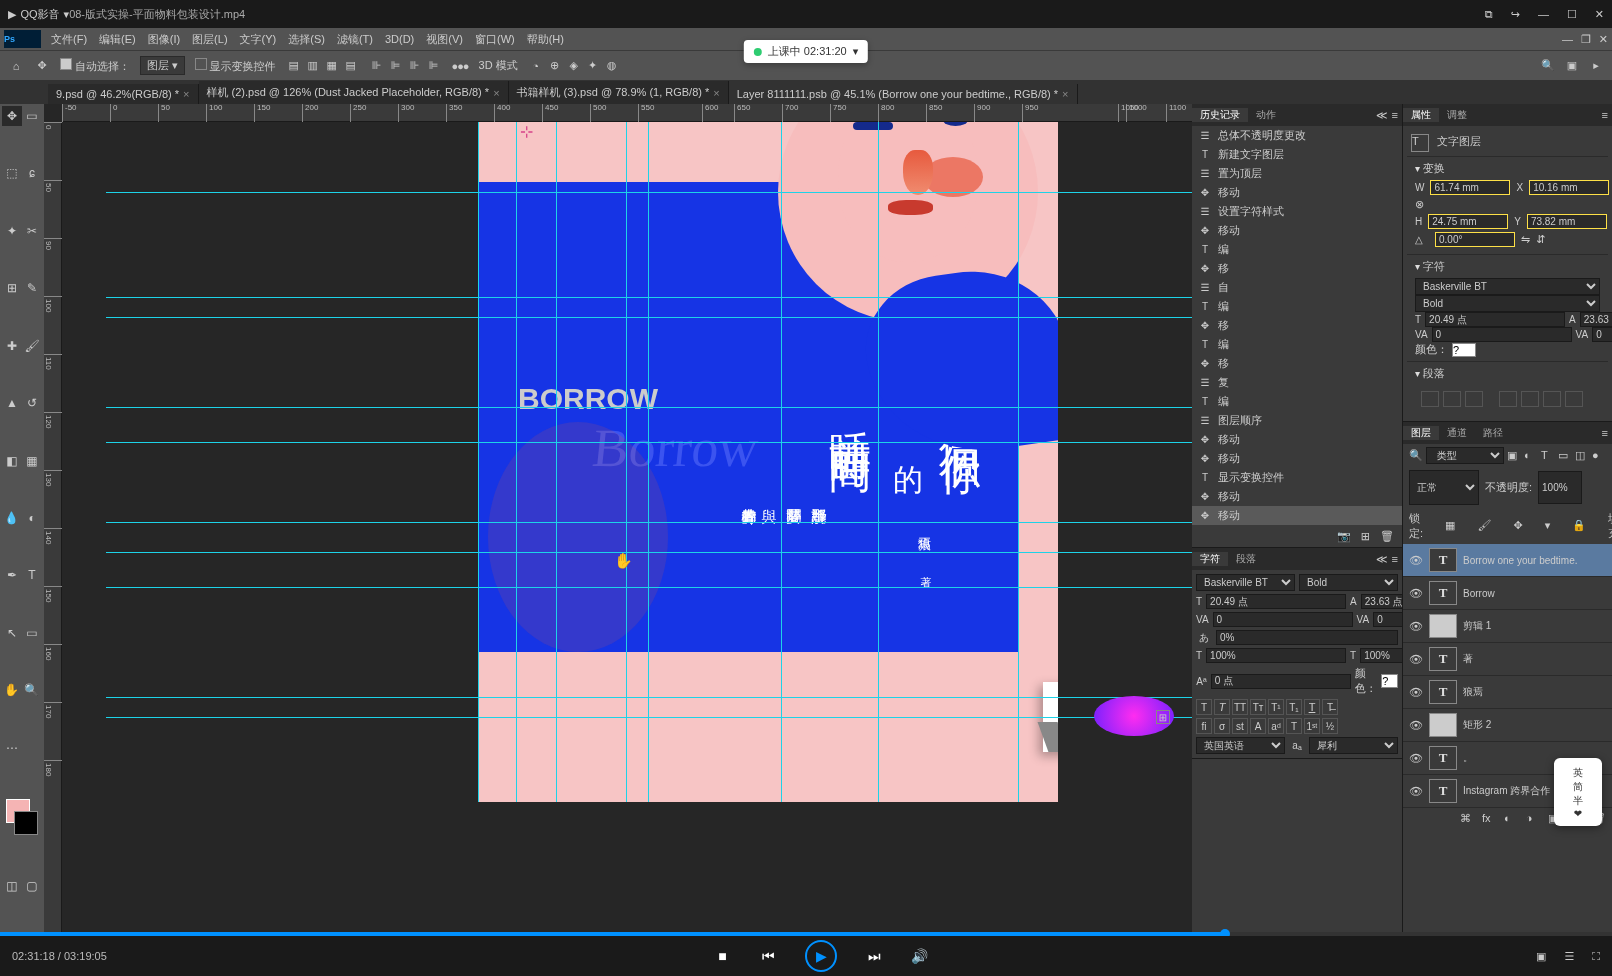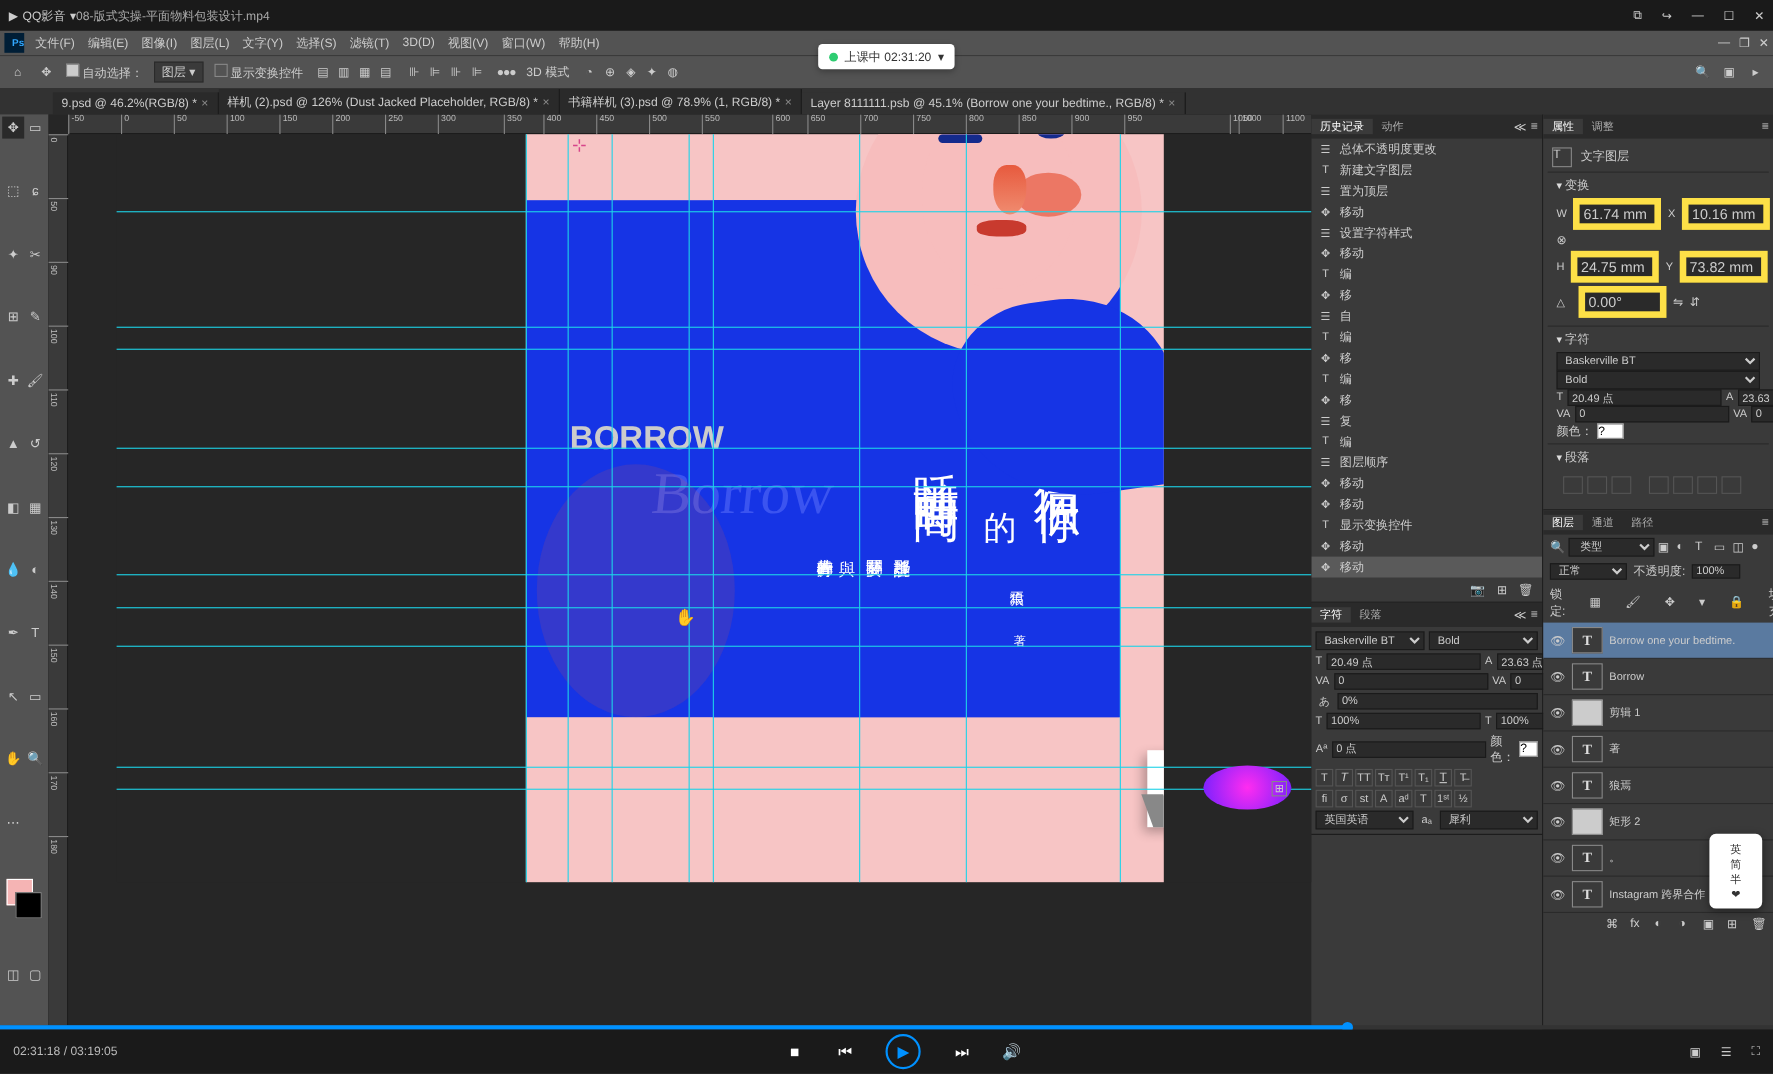--- a/index.html
+++ b/index.html
@@ -6,21 +6,21 @@
 body{background:#323232;width:1612px;height:976px;overflow:hidden;position:relative}
 .titlebar{height:28px;background:#1a1a1a;display:flex;align-items:center;padding:0 8px}
 .titlebar-app{display:flex;align-items:center;gap:4px}
 .titlebar-center{flex:1;text-align:left;color:#aaa}
 .titlebar-right{display:flex;gap:18px;align-items:center}
 .titlebar-right span{cursor:pointer;color:#ccc}
 .lesson-bar{position:absolute;top:40px;left:50%;transform:translateX(-50%);background:#fff;border-radius:4px;padding:4px 10px;display:flex;align-items:center;gap:6px;box-shadow:0 2px 6px rgba(0,0,0,.3);z-index:100}
 .lesson-dot{width:8px;height:8px;border-radius:50%;background:#2ecc71}
 .lesson-bar span{color:#333}
 .menubar{height:22px;background:#535353;display:flex;align-items:center;padding:0 4px;gap:0}
-.menubar .ps-icon{width:18px;height:18px;background:#001e36;display:flex;align-items:center;justify-content:flex-end;margin-right:4px}
+.menubar .ps-icon{width:37px;height:18px;background:#001e36;display:flex;align-items:center;justify-content:flex-start;margin-right:4px}
 .menubar .ps-icon span{color:#31a8ff;font-size:9px;font-weight:bold}
 .menubar .mi{padding:0 6px;cursor:pointer}
 .menubar-right{margin-left:auto;display:flex;gap:8px}
 .optbar{height:30px;background:#535353;border-top:1px solid #3a3a3a;display:flex;align-items:center;padding:0 8px;gap:10px}
 .optbar .ic{width:16px;height:16px;display:flex;align-items:center;justify-content:center}
 .optbar .sel{background:#3a3a3a;padding:1px 6px;border:1px solid #2a2a2a}
 .optbar .chk{width:12px;height:12px;border:1px solid #888;display:inline-block;margin-right:3px}
 .optbar .chk.on{background:#ccc}
 .optbar .grp{display:flex;gap:3px}
 .optbar .dots{letter-spacing:-1px}
@@ -94,27 +94,27 @@
 .char-btns .b{width:16px;height:16px;border:1px solid #555;font-size:10px;display:flex;align-items:center;justify-content:center}
 .para-body{padding:6px;display:flex;gap:4px}
 .para-body .b{width:18px;height:16px;border:1px solid #555}
 .prop-body{padding:4px}
 .prop-head{display:flex;gap:8px;padding:4px}
 .prop-head .pi{width:18px;height:18px;border:1px solid #888}
 .sect{border-top:1px solid #2a2a2a;padding:4px 8px}
 .sect-title{font-size:10px;color:#ddd;display:block;margin-bottom:4px}
 .prop-row{display:flex;align-items:center;gap:6px;margin-bottom:3px}
 .prop-row .lb{width:14px;font-size:10px}
-.prop-row input{background:#2a2a2a;border:6px solid #fde047;color:#ccc;font-size:13px;padding:1px 3px;width:80px}
+.prop-row input{background:#2a2a2a;border:1px solid #fde047;color:#ccc;font-size:10px;padding:1px 3px;width:80px}
 .layers-body{display:flex;flex-direction:column}
 .layers-filt{display:flex;gap:3px;padding:3px 6px;align-items:center}
 .layers-filt select{background:#2a2a2a;border:1px solid #1a1a1a;color:#ccc;font-size:10px;padding:1px 6px;flex:1}
 .layers-filt .ic{width:14px;height:14px}
 .layers-blend{display:flex;gap:6px;padding:3px 6px;align-items:center}
-.layers-blend select,.layers-blend input{background:#2a2a2a;border:1px solid #1a1a1a;color:#ccc;font-size:10px;padding:0 3px}
+.layers-blend select,.layers-blend input{background:#2a2a2a;border:1px solid #1a1a1a;color:#ccc;font-size:10px;padding:10px 3px}
 .layers-lock{display:flex;gap:22px;padding:3px 6px;align-items:center;font-size:10px}
 .layers-lock .ic{width:14px;height:14px}
 .layer{display:flex;align-items:center;gap:6px;padding:4px 6px;border-bottom:1px solid #2a2a2a}
 .layer.sel{background:#5a7aa0}
 .layer .vis{width:14px;color:#ccc;cursor:pointer}
 .layer .thumb{width:28px;height:24px;background:#ccc;border:1px solid #888;display:flex;align-items:center;justify-content:center;font-size:13px}
 .layer .thumb.T{background:#3a3a3a;color:#ddd;font-family:serif;font-weight:bold}
 .layer .nm{font-size:10px}
 .layers-foot{display:flex;justify-content:flex-end;gap:8px;padding:4px 6px;margin-top:auto}
 .layers-foot .ic{width:14px;height:14px;cursor:pointer}
@@ -269,21 +269,21 @@
   <div class="canvas-area">
     <div class="ruler-h">
         <span class="tick" style="left: 0px;">-50</span>
         <span class="tick" style="left: 48px;">0</span>
         <span class="tick" style="left: 96px;">50</span>
         <span class="tick" style="left: 144px;">100</span>
         <span class="tick" style="left: 192px;">150</span>
         <span class="tick" style="left: 240px;">200</span>
         <span class="tick" style="left: 288px;">250</span>
         <span class="tick" style="left: 336px;">300</span>
-        <span class="tick" style="left: 396px;">350</span>
+        <span class="tick" style="left: 384px;">350</span>
         <span class="tick" style="left: 432px;">400</span>
         <span class="tick" style="left: 480px;">450</span>
         <span class="tick" style="left: 528px;">500</span>
         <span class="tick" style="left: 576px;">550</span>
         <span class="tick" style="left: 640px;">600</span>
         <span class="tick" style="left: 672px;">650</span>
         <span class="tick" style="left: 720px;">700</span>
         <span class="tick" style="left: 768px;">750</span>
         <span class="tick" style="left: 816px;">800</span>
         <span class="tick" style="left: 864px;">850</span>

